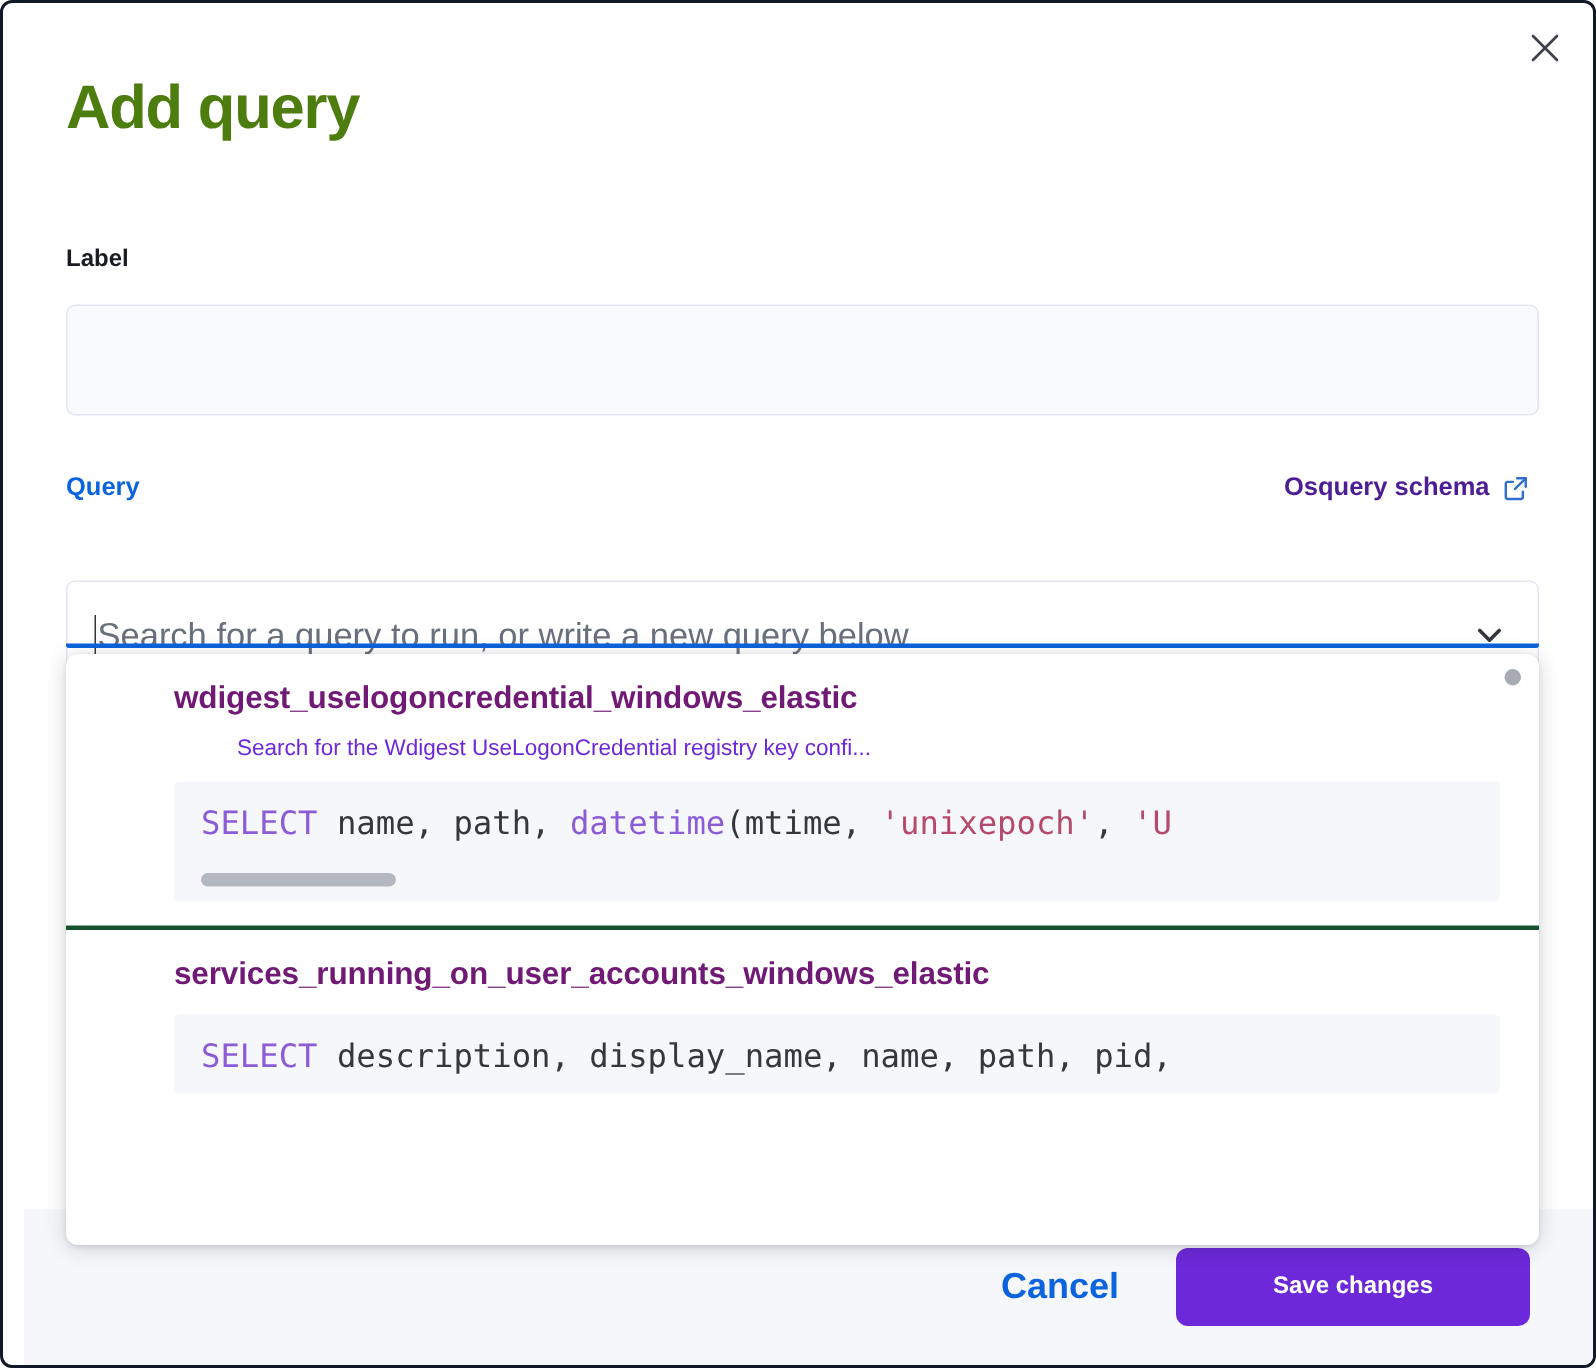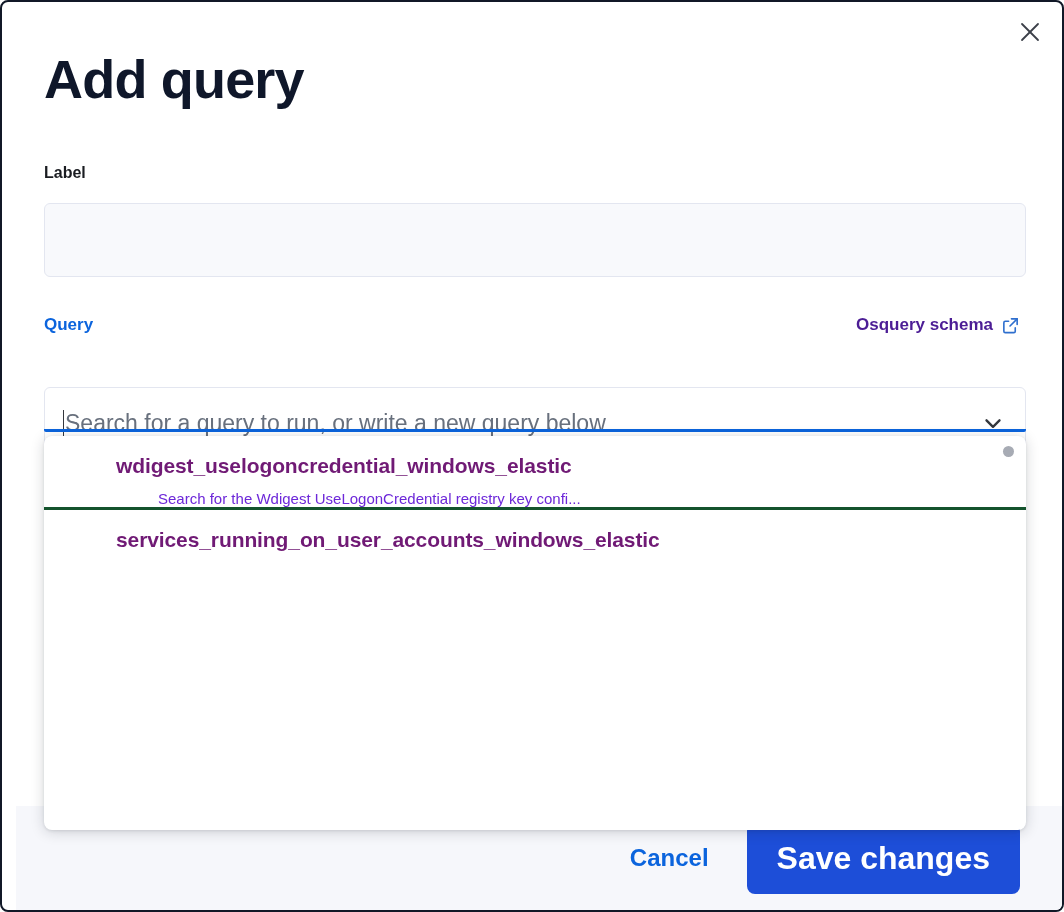--- a/index.html
+++ b/index.html
@@ -37,25 +37,25 @@
     cursor: pointer;
     border-radius: 4px;
   }
   .close-btn svg { display: block; }
 
   
   .modal-title {
     position: absolute;
     left: 42px;
     top: 46px;
-    font-size: 54px;
+    font-size: 41px;
     line-height: 1.15;
     font-weight: 700;
     letter-spacing: -0.8px;
-    color: #0f172a;
+    color: #4d7c0f;
   }
 
   
   .field-label {
     position: absolute;
     left: 42px;
     top: 162px;
     font-size: 16px;
     font-weight: 700;
     color: #1a1c21;
@@ -254,25 +254,25 @@
     background: none;
     border: none;
     font-family: "Liberation Sans", sans-serif;
     font-size: 24px;
     font-weight: 700;
     color: #0b64dd;
     cursor: pointer;
     padding: 10px 8px;
   }
   .btn-save {
-    background: #1d4ed8;
+    background: #6d28d9;
     border: none;
     border-radius: 8px;
     font-family: "Liberation Sans", sans-serif;
-    font-size: 32px;
+    font-size: 16px;
     font-weight: 700;
     color: #ffffff;
     cursor: pointer;
     padding: 17px 30px;
     min-width: 236px;
   }
 </style>
 </head>
 <body>
 
@@ -316,24 +316,31 @@
     </div>
     <span class="combo-underline"></span>
   </div>
 
   <div class="dropdown">
     <span class="dd-scrollpip"></span>
 
     <div class="dd-item">
       <div class="dd-title">wdigest_uselogoncredential_windows_elastic</div>
       <div class="dd-desc">Search for the Wdigest UseLogonCredential registry key confi...</div>
+      <div class="dd-code">
+        <pre><span class="tok-kw">SELECT</span><span> name, path, </span><span class="tok-fn">datetime</span><span>(mtime, </span><span class="tok-str">'unixepoch'</span><span>, </span><span class="tok-str">'U</span></pre>
+        <div class="code-scroll"></div>
+      </div>
     </div>
 
     <div class="dd-item">
       <div class="dd-title">services_running_on_user_accounts_windows_elastic</div>
+      <div class="dd-code">
+        <pre><span class="tok-kw">SELECT</span><span> description, display_name, name, path, pid,</span></pre>
+      </div>
     </div>
   </div>
 
   <div class="footer">
     <button class="btn-cancel">Cancel</button>
     <button class="btn-save">Save changes</button>
   </div>
 
 </div>
 

